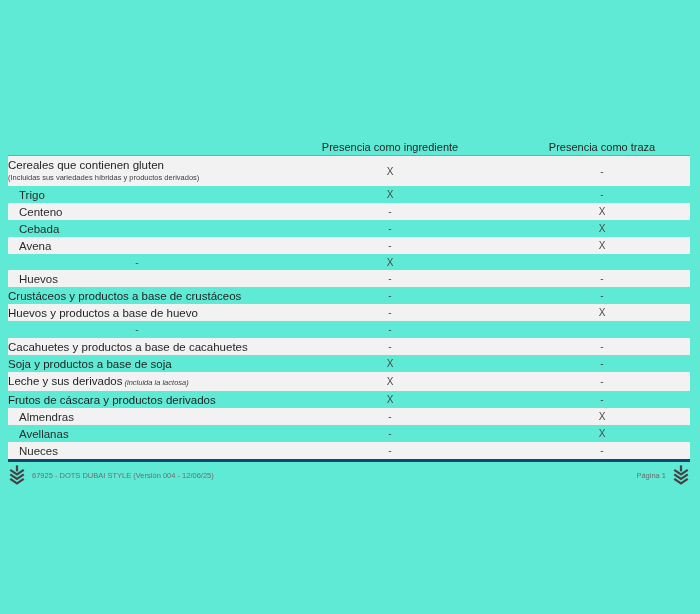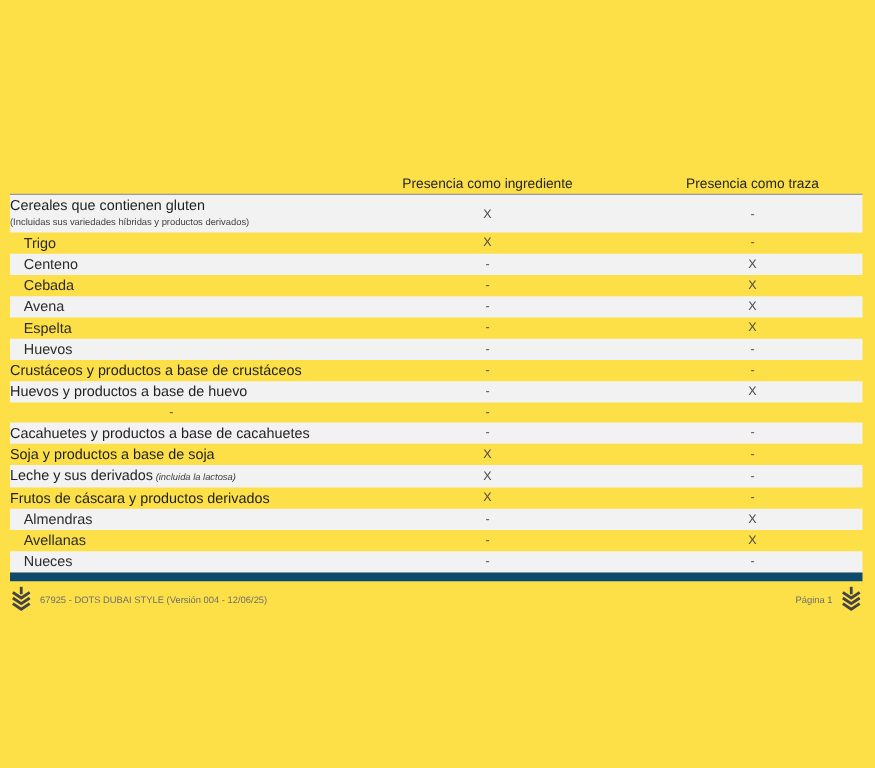--- a/index.html
+++ b/index.html
@@ -1,21 +1,21 @@
 <!DOCTYPE html>
 <html><head>
 <meta charset="utf-8">
 <style>
   html,body{margin:0;padding:0;}
   body{
     width:700px;height:614px;background:#ffffff;overflow:hidden;
     font-family:"Liberation Sans","DejaVu Sans",sans-serif;
     -webkit-font-smoothing:antialiased;
   }
-  .page{position:relative;width:700px;height:614px;background:#fde047;}
+  .page{position:relative;width:700px;height:614px;background:#5eead4;}
   .doc{position:absolute;left:8px;top:136px;width:682px;}
 
   
   .thead{
     display:grid;grid-template-columns:258px 248px 176px;
     align-items:end;height:19px;
     border-bottom:1px solid #9a9a9a;
   }
   .thead .col{
     text-align:center;font-size:11px;color:#262626;
@@ -29,21 +29,21 @@
   .cell.name{line-height:14px;padding:1px 0 1px 0;}
   .row.category .lbl{font-weight:normal;font-size:11.5px;color:#1f1f1f;}
   .row.subitem  .lbl{font-weight:normal;font-size:11.5px;color:#2b2b2b;padding-left:11px;}
   .note{font-size:7.5px;color:#3d3d3d;line-height:11px;padding-bottom:2px;}
   .note-inline{font-size:7.5px;color:#3d3d3d;font-weight:normal;font-style:italic;}
   .cell.value{text-align:center;font-size:10px;color:#4a4a4a;}
 
   
   .footer{
     display:flex;align-items:center;gap:6px;
-    border-top:7px solid #0c4a6e;margin-top:0;
+    border-top:3px solid #0c4a6e;margin-top:0;
     padding-top:3px;height:22px;
     font-size:7.5px;color:#6e6e6e;
   }
   .footer .spacer{flex:1;}
   .wheat-icon{display:inline-flex;align-items:center;}
   .wheat-icon svg{display:block;}
 </style>
 </head>
 <body>
 
@@ -76,21 +76,20 @@
           <div class="cell name"><span class="lbl">Cebada</span></div>
           <div class="cell value">-</div>
           <div class="cell value">X</div>
         </div>
         <div class="row subitem">
           <div class="cell name"><span class="lbl">Avena</span></div>
           <div class="cell value">-</div>
           <div class="cell value">X</div>
         </div>
         <div class="row subitem">
-          <div class="cell name"><span class="lbl">Espelta</span></div>
           <div class="cell value">-</div>
           <div class="cell value">X</div>
         </div>
         <div class="row subitem">
           <div class="cell name"><span class="lbl">Huevos</span></div>
           <div class="cell value">-</div>
           <div class="cell value">-</div>
         </div>
         <div class="row category">
           <div class="cell name"><span class="lbl">Crustáceos y productos a base de crustáceos</span></div>

